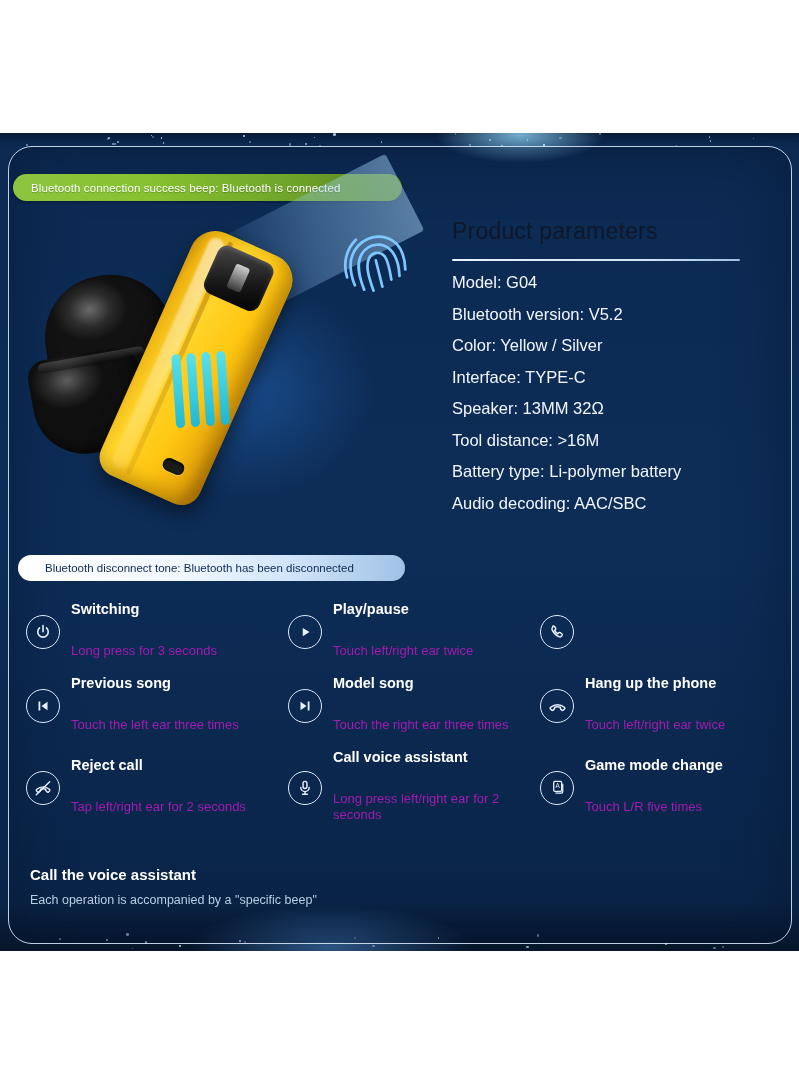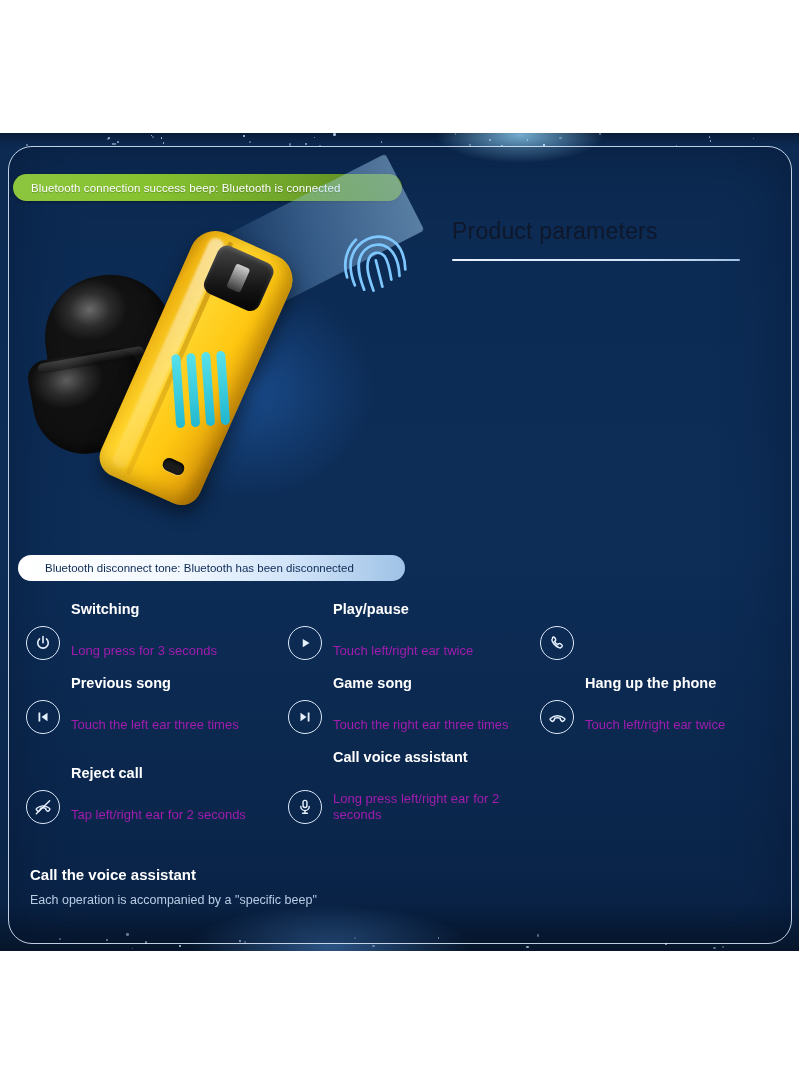--- a/index.html
+++ b/index.html
@@ -156,21 +156,21 @@
     border-radius:1px;
   }
   .params ul{list-style:none;margin:0;padding:0;}
   .params li{
     color:#f2f7ff;font-size:16.5px;line-height:1;margin-bottom:15px;white-space:nowrap;
   }
 
   
   .features{position:absolute;left:26px;top:600px;width:750px;}
   .frow{display:flex;margin-bottom:14px;}
-  .fcell{display:flex;align-items:flex-end;}
+  .fcell{display:flex;align-items:center;}
   .fcell.c0{width:262px;}
   .fcell.c1{width:252px;}
   .fcell.c2{width:236px;}
   .ficon{
     width:32px;height:32px;min-width:32px;border:1.6px solid #dce9fa;border-radius:50%;
     display:flex;align-items:center;justify-content:center;margin-right:11px;margin-top:4px;
   }
   .ficon svg{display:block;}
   .ftext{padding-top:0;}
   .ftitle{color:#ffffff;font-size:14.5px;font-weight:700;line-height:1.25;margin-bottom:2px;}
@@ -282,20 +282,30 @@
         <i style="left:30px;"></i>
         <i style="left:45px;"></i>
     </div>
     <div class="port"></div>
   </div>
 </div>
 
 <div class="params">
   <h2>Product parameters</h2>
   <div class="rule"></div>
+  <ul id="params-list">
+      <li>Model: G04</li>
+      <li>Bluetooth version: V5.2</li>
+      <li>Color: Yellow / Silver</li>
+      <li>Interface: TYPE-C</li>
+      <li>Speaker: 13MM 32Ω</li>
+      <li>Tool distance: &gt;16M</li>
+      <li>Battery type: Li-polymer battery</li>
+      <li>Audio decoding: AAC/SBC</li>
+    </ul>
 </div>
 
 <div class="white-banner">
   <span>Bluetooth disconnect tone: Bluetooth has been disconnected</span>
 </div>
 
 <div class="features" id="feature-grid">
     <div class="frow">
       <div class="fcell c0">
         <div class="ficon">
@@ -342,21 +352,21 @@
         </div>
       </div>
       <div class="fcell c1">
         <div class="ficon">
           <svg width="18" height="18" viewBox="0 0 24 24">
             <path d="M6 6.2 14 12 6 17.8Z" fill="#e8f2ff"></path>
             <rect x="15.6" y="6" width="2.4" height="12" fill="#e8f2ff"></rect>
           </svg>
         </div>
         <div class="ftext">
-          <div class="ftitle">Game song</div>
+          <div class="ftitle">Model song</div>
           <div class="fdesc">Touch the right ear three times</div>
         </div>
       </div>
       <div class="fcell c2">
         <div class="ficon">
           <svg width="19" height="19" viewBox="0 0 24 24" fill="none" stroke="#e8f2ff" stroke-width="1.9" stroke-linecap="round" stroke-linejoin="round">
             <path d="M3.4 14.2c5-4.4 12.2-4.4 17.2 0 .9.8 1 1.4.2 2.2l-1.4 1.3c-.7.7-1.5.6-2.2-.1l-1-1c-.5-.5-.7-1-.7-1.7v-.8c-2.3-.8-4.8-.8-7.1 0v.8c0 .7-.2 1.2-.7 1.7l-1 1c-.7.7-1.5.8-2.2.1L3.2 16.4c-.8-.8-.7-1.4.2-2.2z"></path>
           </svg>
         </div>
         <div class="ftext">
@@ -385,19 +395,32 @@
             <path d="M6.4 11.2a5.6 5.6 0 0 0 11.2 0"></path>
             <path d="M12 16.8v3.4"></path>
             <path d="M8.8 20.4h6.4"></path>
           </svg>
         </div>
         <div class="ftext">
           <div class="ftitle">Call voice assistant</div>
           <div class="fdesc">Long press left/right ear for 2 seconds</div>
         </div>
       </div>
+      <div class="fcell c2">
+        <div class="ficon">
+          <svg width="19" height="19" viewBox="0 0 24 24" fill="none" stroke="#e8f2ff" stroke-width="1.6" stroke-linejoin="round">
+            <rect x="7.2" y="4.4" width="10" height="12.4" rx="1.4"></rect>
+            <path d="M9.4 19.2h7.4c1 0 1.8-.8 1.8-1.8V7.4"></path>
+            <text x="12.2" y="13.1" font-size="8" fill="#e8f2ff" stroke="none" text-anchor="middle" font-family="Liberation Sans, sans-serif">A</text>
+          </svg>
+        </div>
+        <div class="ftext">
+          <div class="ftitle">Game mode change</div>
+          <div class="fdesc">Touch L/R five times</div>
+        </div>
+      </div>
     </div>
   </div>
 
 <div class="footer">
   <div class="f1">Call the voice assistant</div>
   <div class="f2">Each operation is accompanied by a "specific beep"</div>
 </div>
 
 </body></html>

